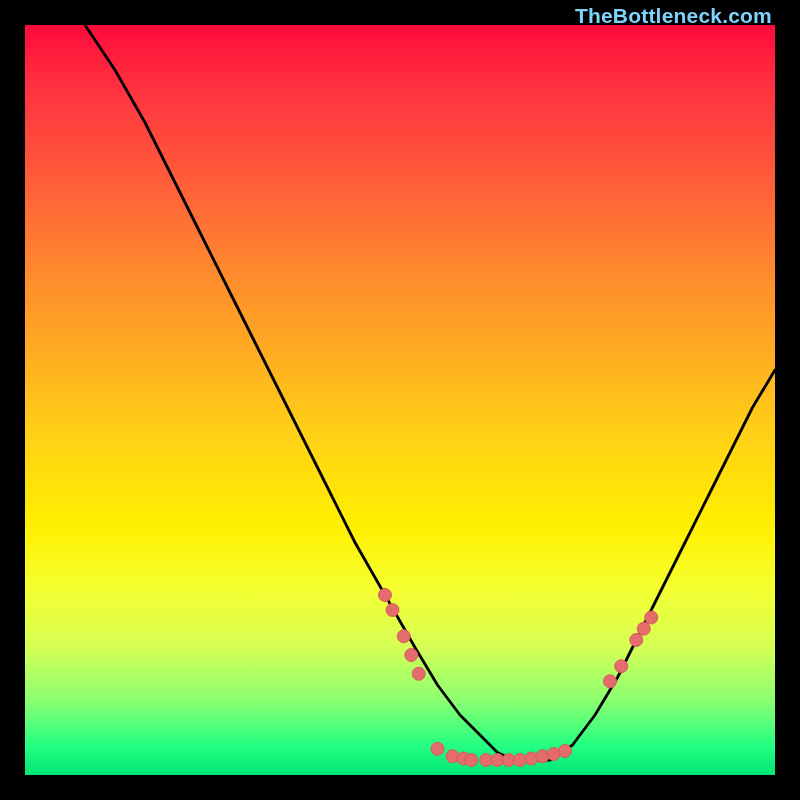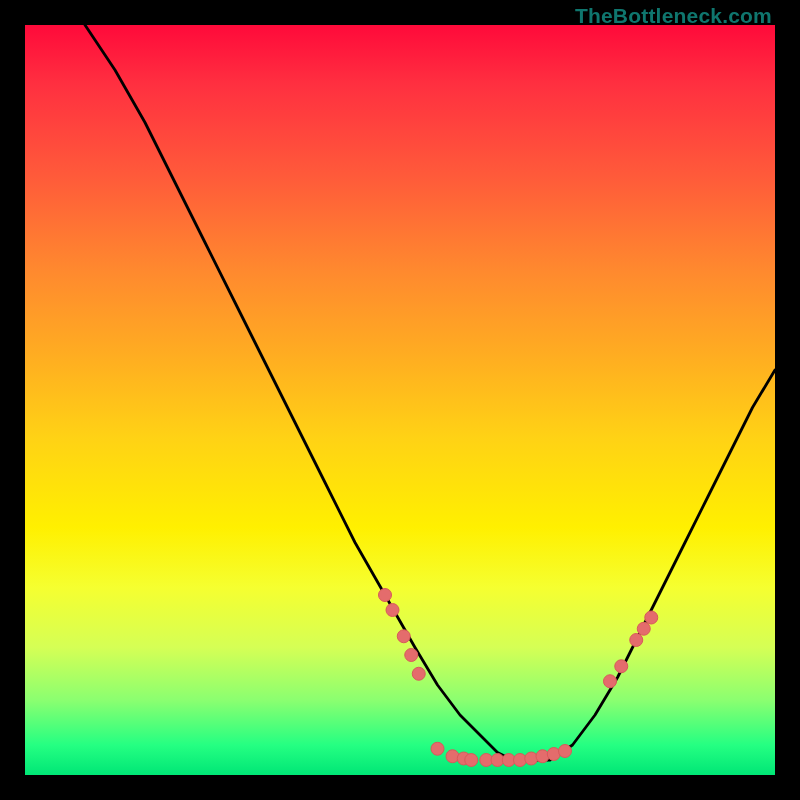--- a/index.html
+++ b/index.html
@@ -37,21 +37,21 @@
       #d5ff55 83%,
       #8bff70 90%,
       #25ff82 96%,
       #00e676 100%
     );
   }
   .watermark {
     position: absolute;
     right: 28px;
     top: 4px;
-    color: #0f766e;
+    color: #7dd3fc;
     font-size: 21px;
     font-weight: 600;
     letter-spacing: 0.2px;
     font-family: Arial, Helvetica, sans-serif;
   }
   svg.curve-layer {
     position: absolute;
     left: 0;
     top: 0;
     width: 750px;

